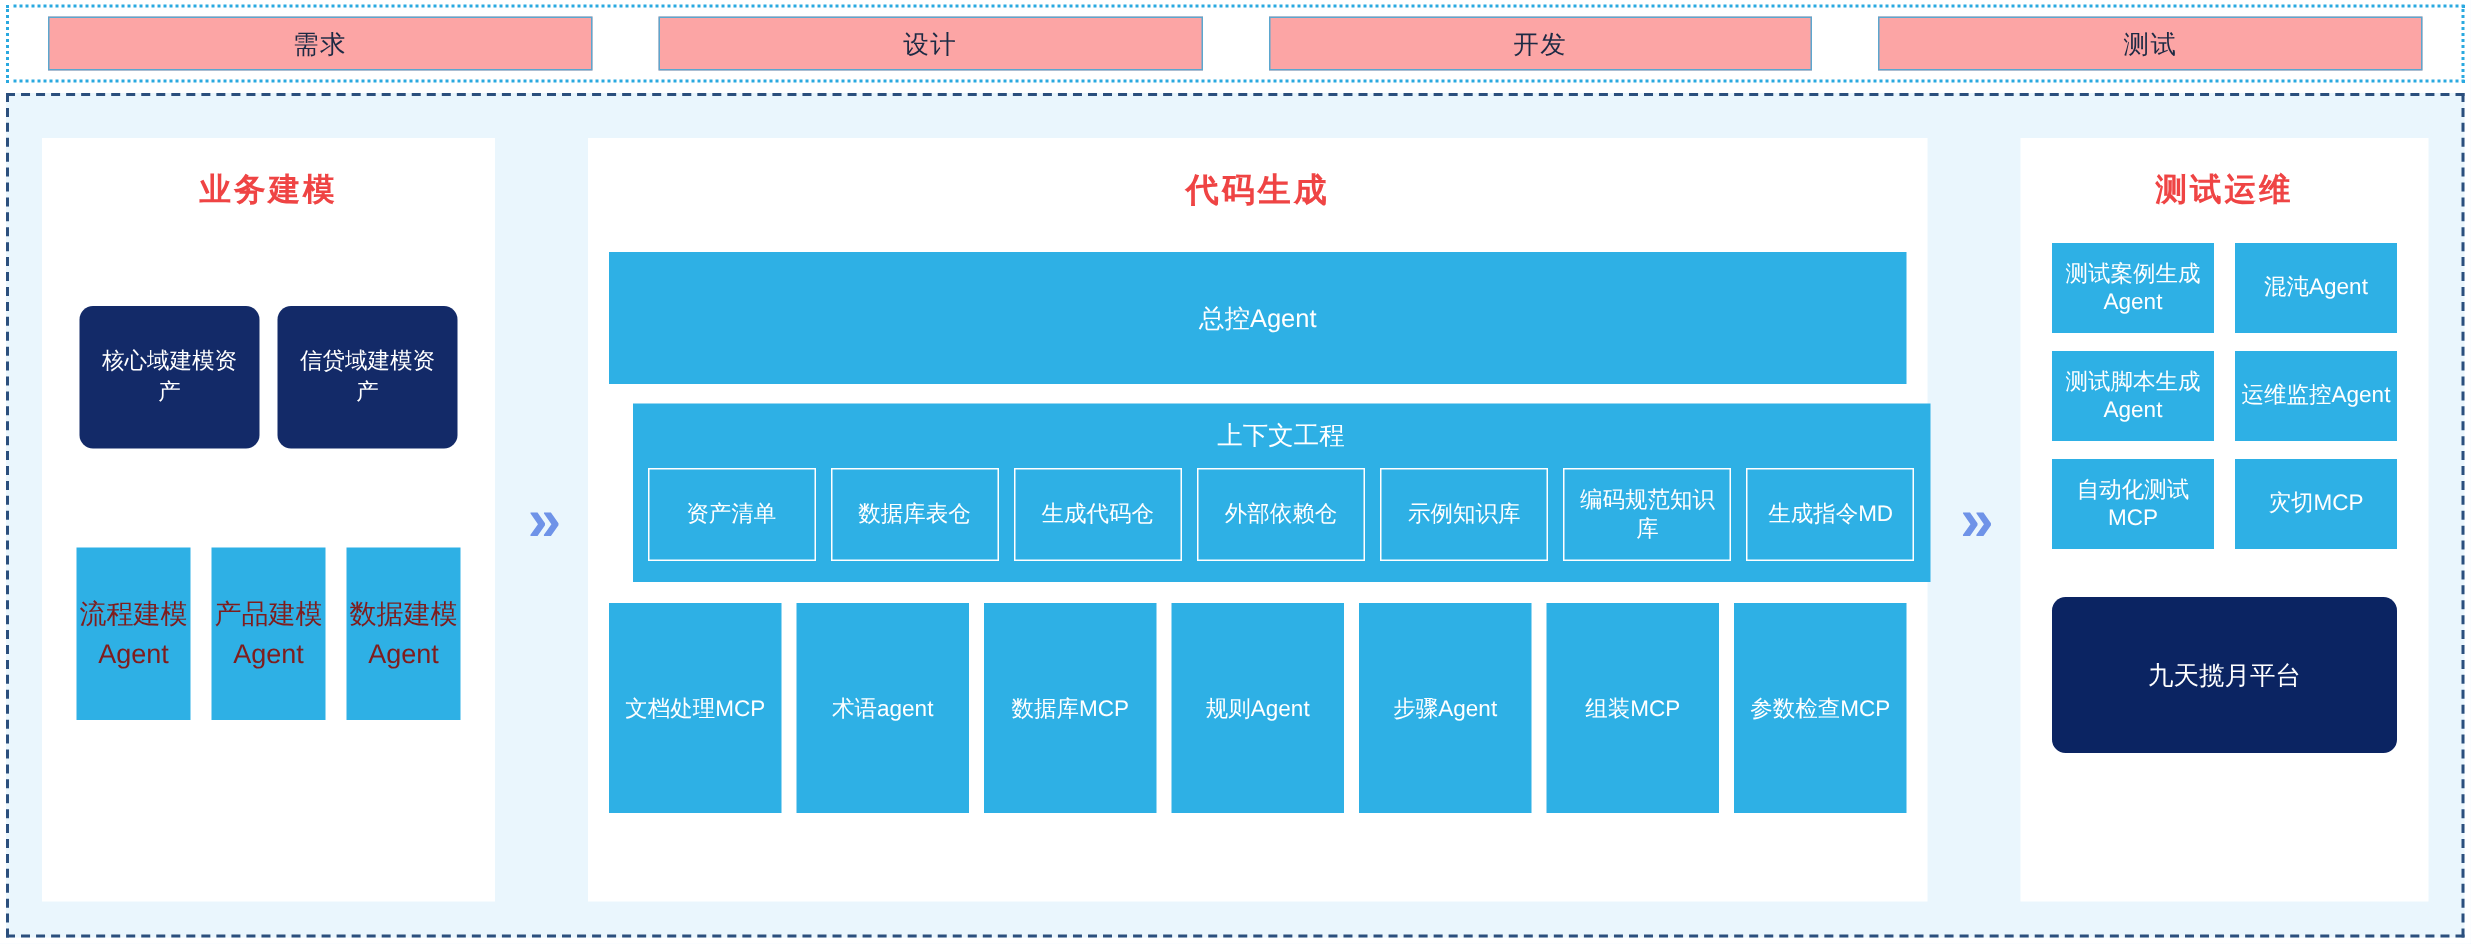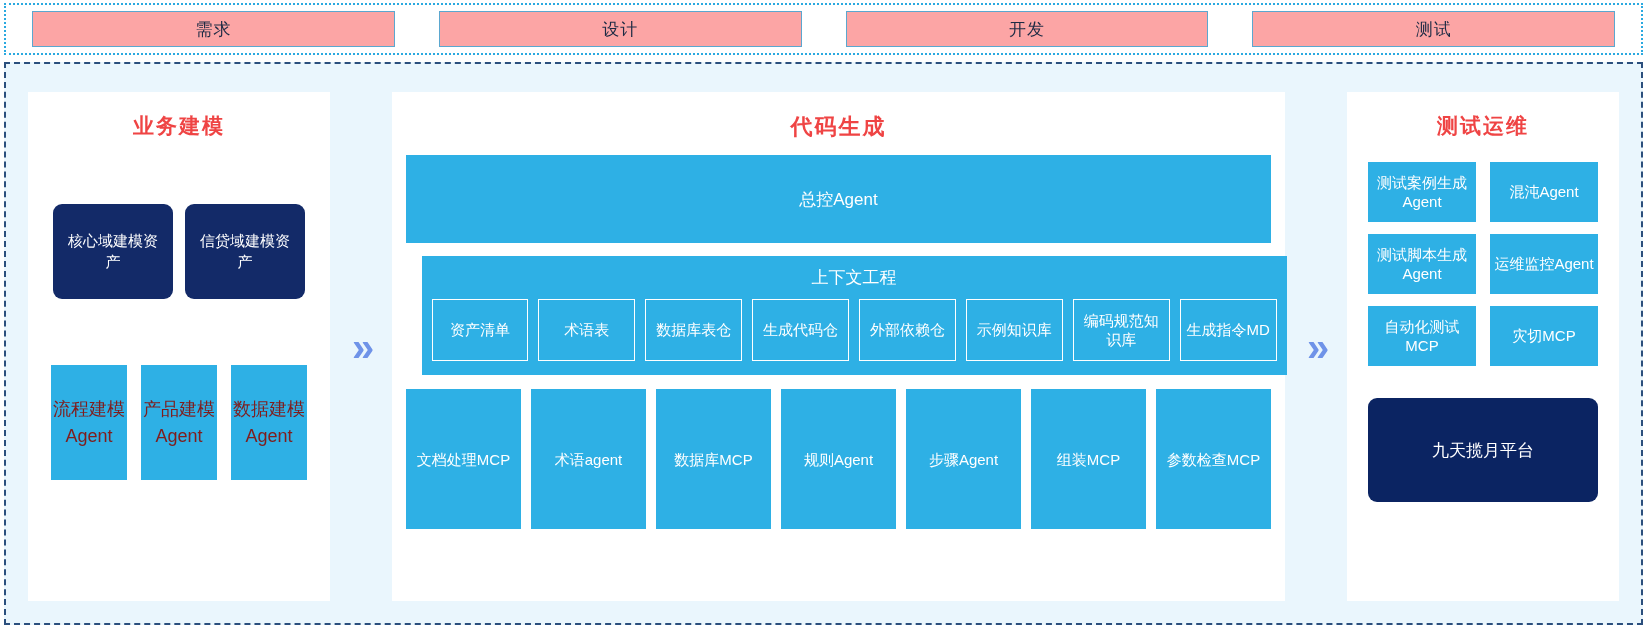--- a/index.html
+++ b/index.html
@@ -125,21 +125,21 @@
     text-align: center;
   }
 
   
   .band {
     width: 100%;
     background: #2eb0e5;
     color: #fff;
   }
   .band-master {
-    margin-top: 7px;
+    margin-top: 20px;
     height: 88px;
     display: flex;
     align-items: center;
     justify-content: center;
     font-size: 17px;
   }
   .band-context {
     margin-top: 13px;
     padding: 10px 10px 14px 10px;
     display: flex;
@@ -258,21 +258,20 @@
 
     <div class="panel panel-center">
       <div class="panel-title">代码生成</div>
 
       <div class="band band-master">总控Agent</div>
 
       <div class="band band-context">
         <div class="band-context-title">上下文工程</div>
         <div class="ctx-row">
           <div class="ctx-box">资产清单</div>
-          <div class="ctx-box">术语表</div>
           <div class="ctx-box">数据库表仓</div>
           <div class="ctx-box">生成代码仓</div>
           <div class="ctx-box">外部依赖仓</div>
           <div class="ctx-box">示例知识库</div>
           <div class="ctx-box">编码规范知识库</div>
           <div class="ctx-box">生成指令MD</div>
         </div>
       </div>
 
       <div class="tool-row">

